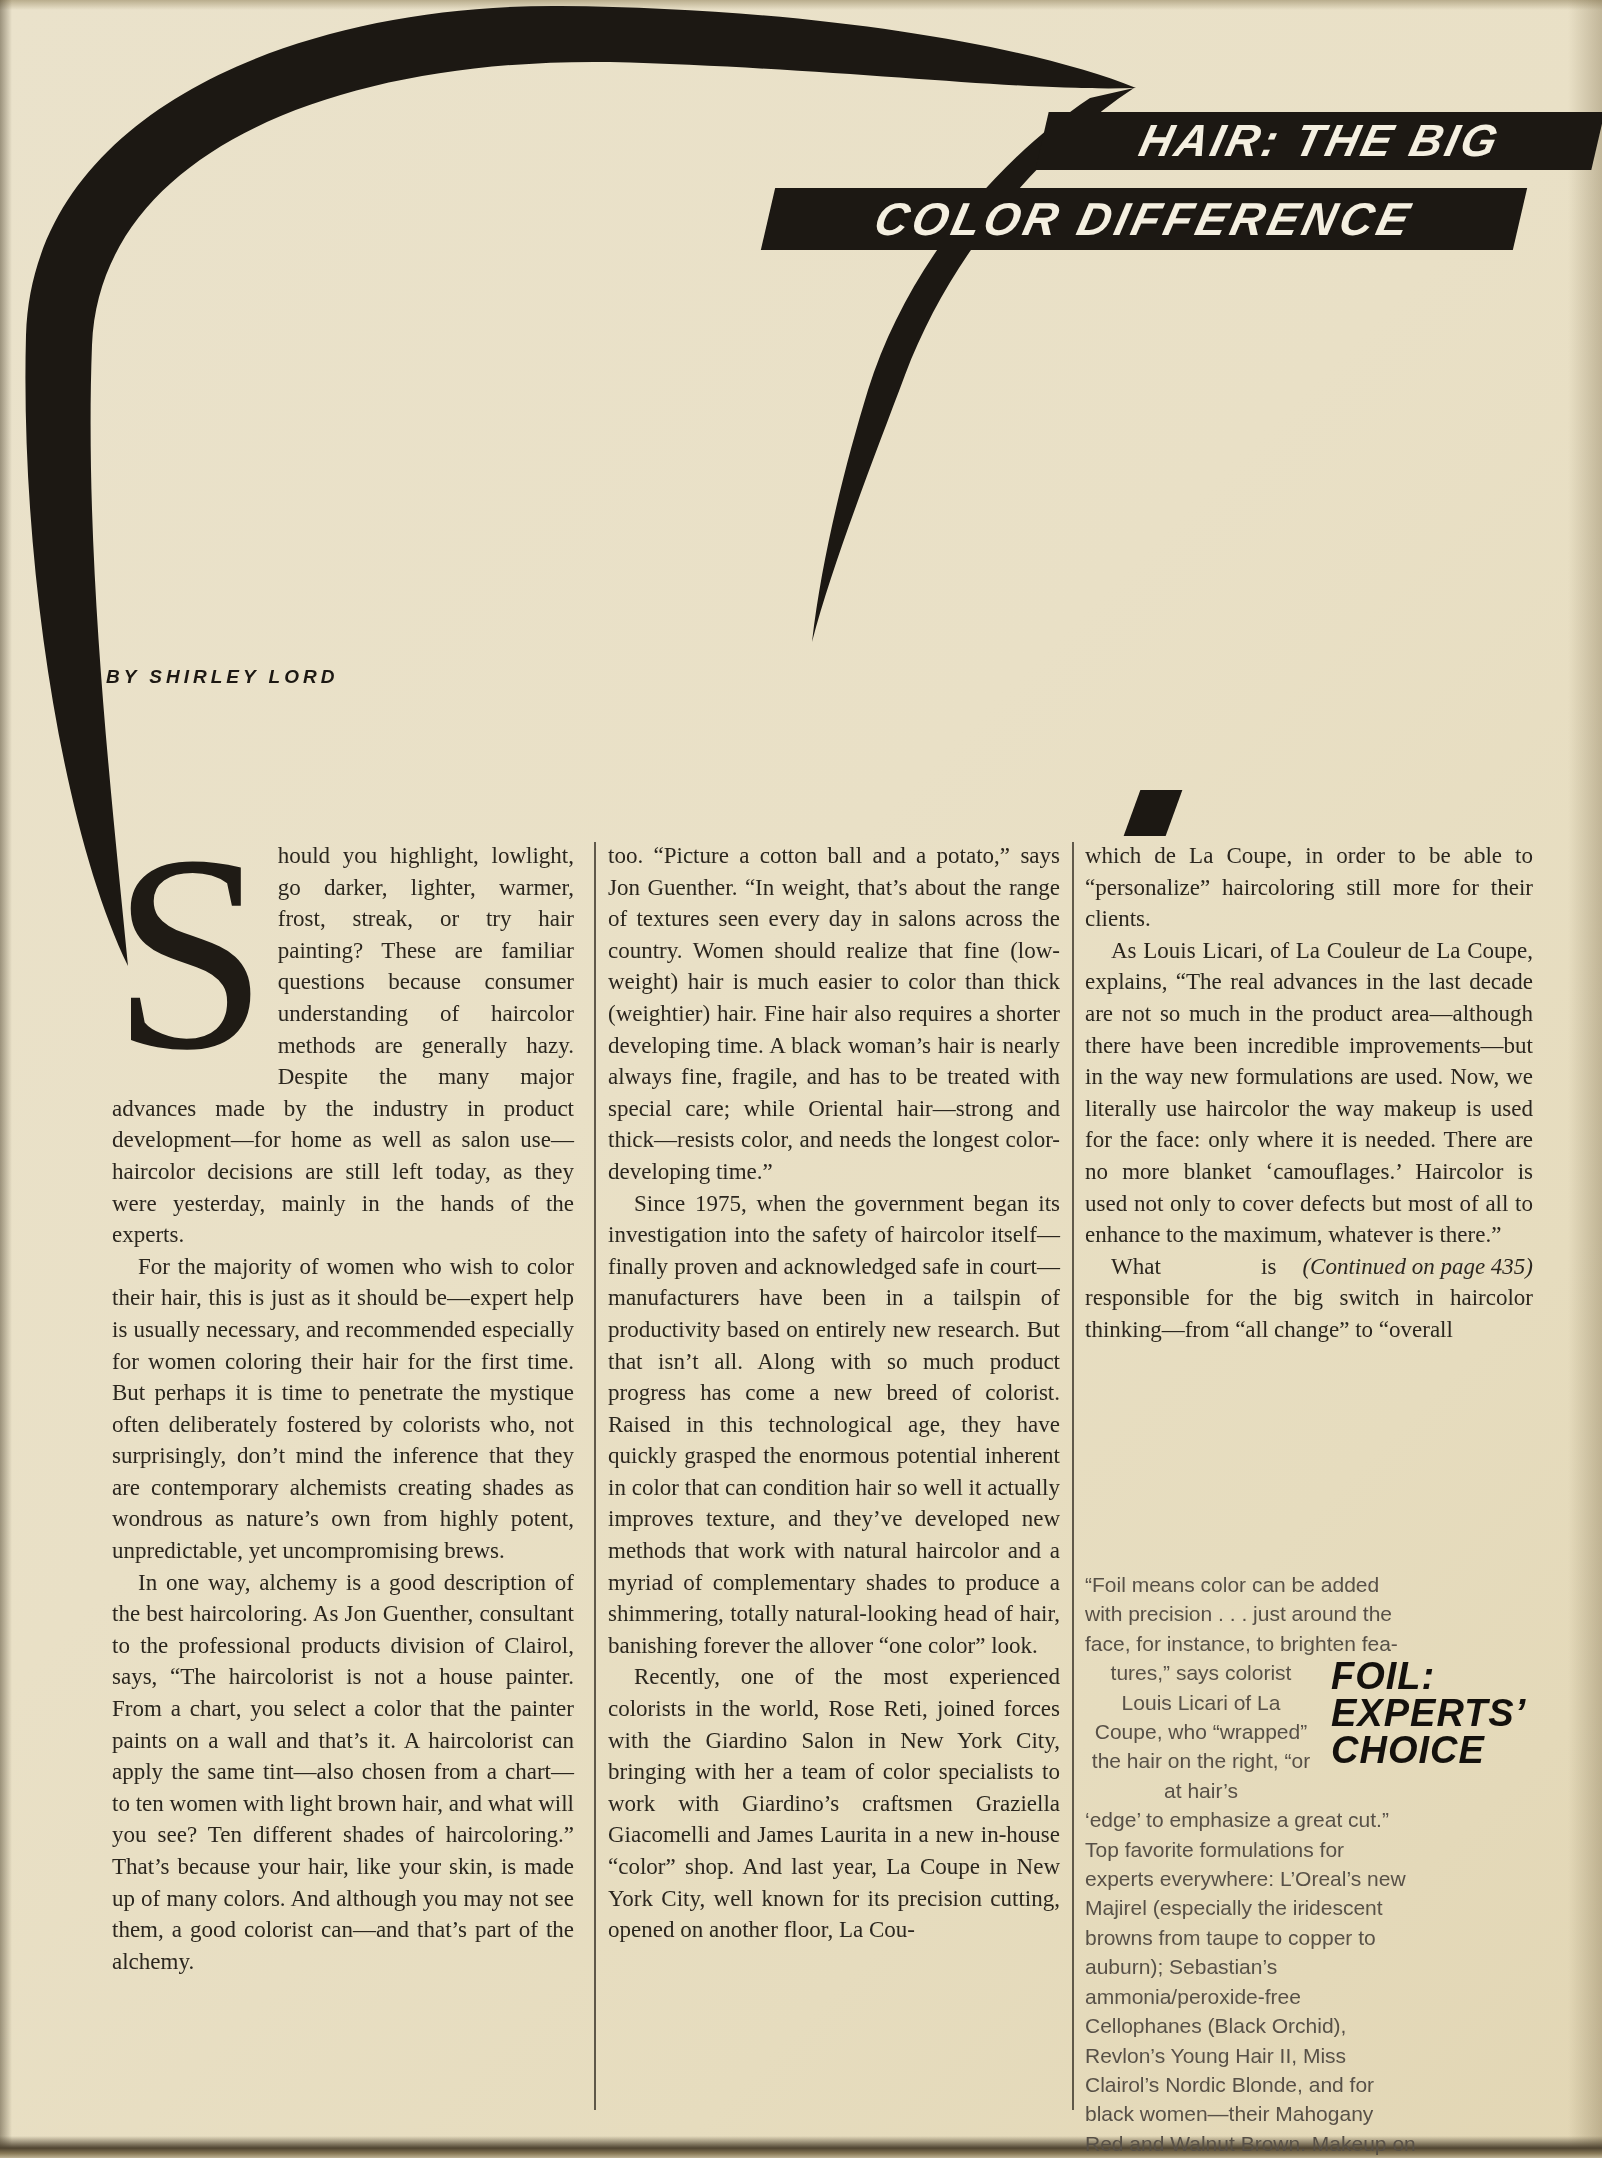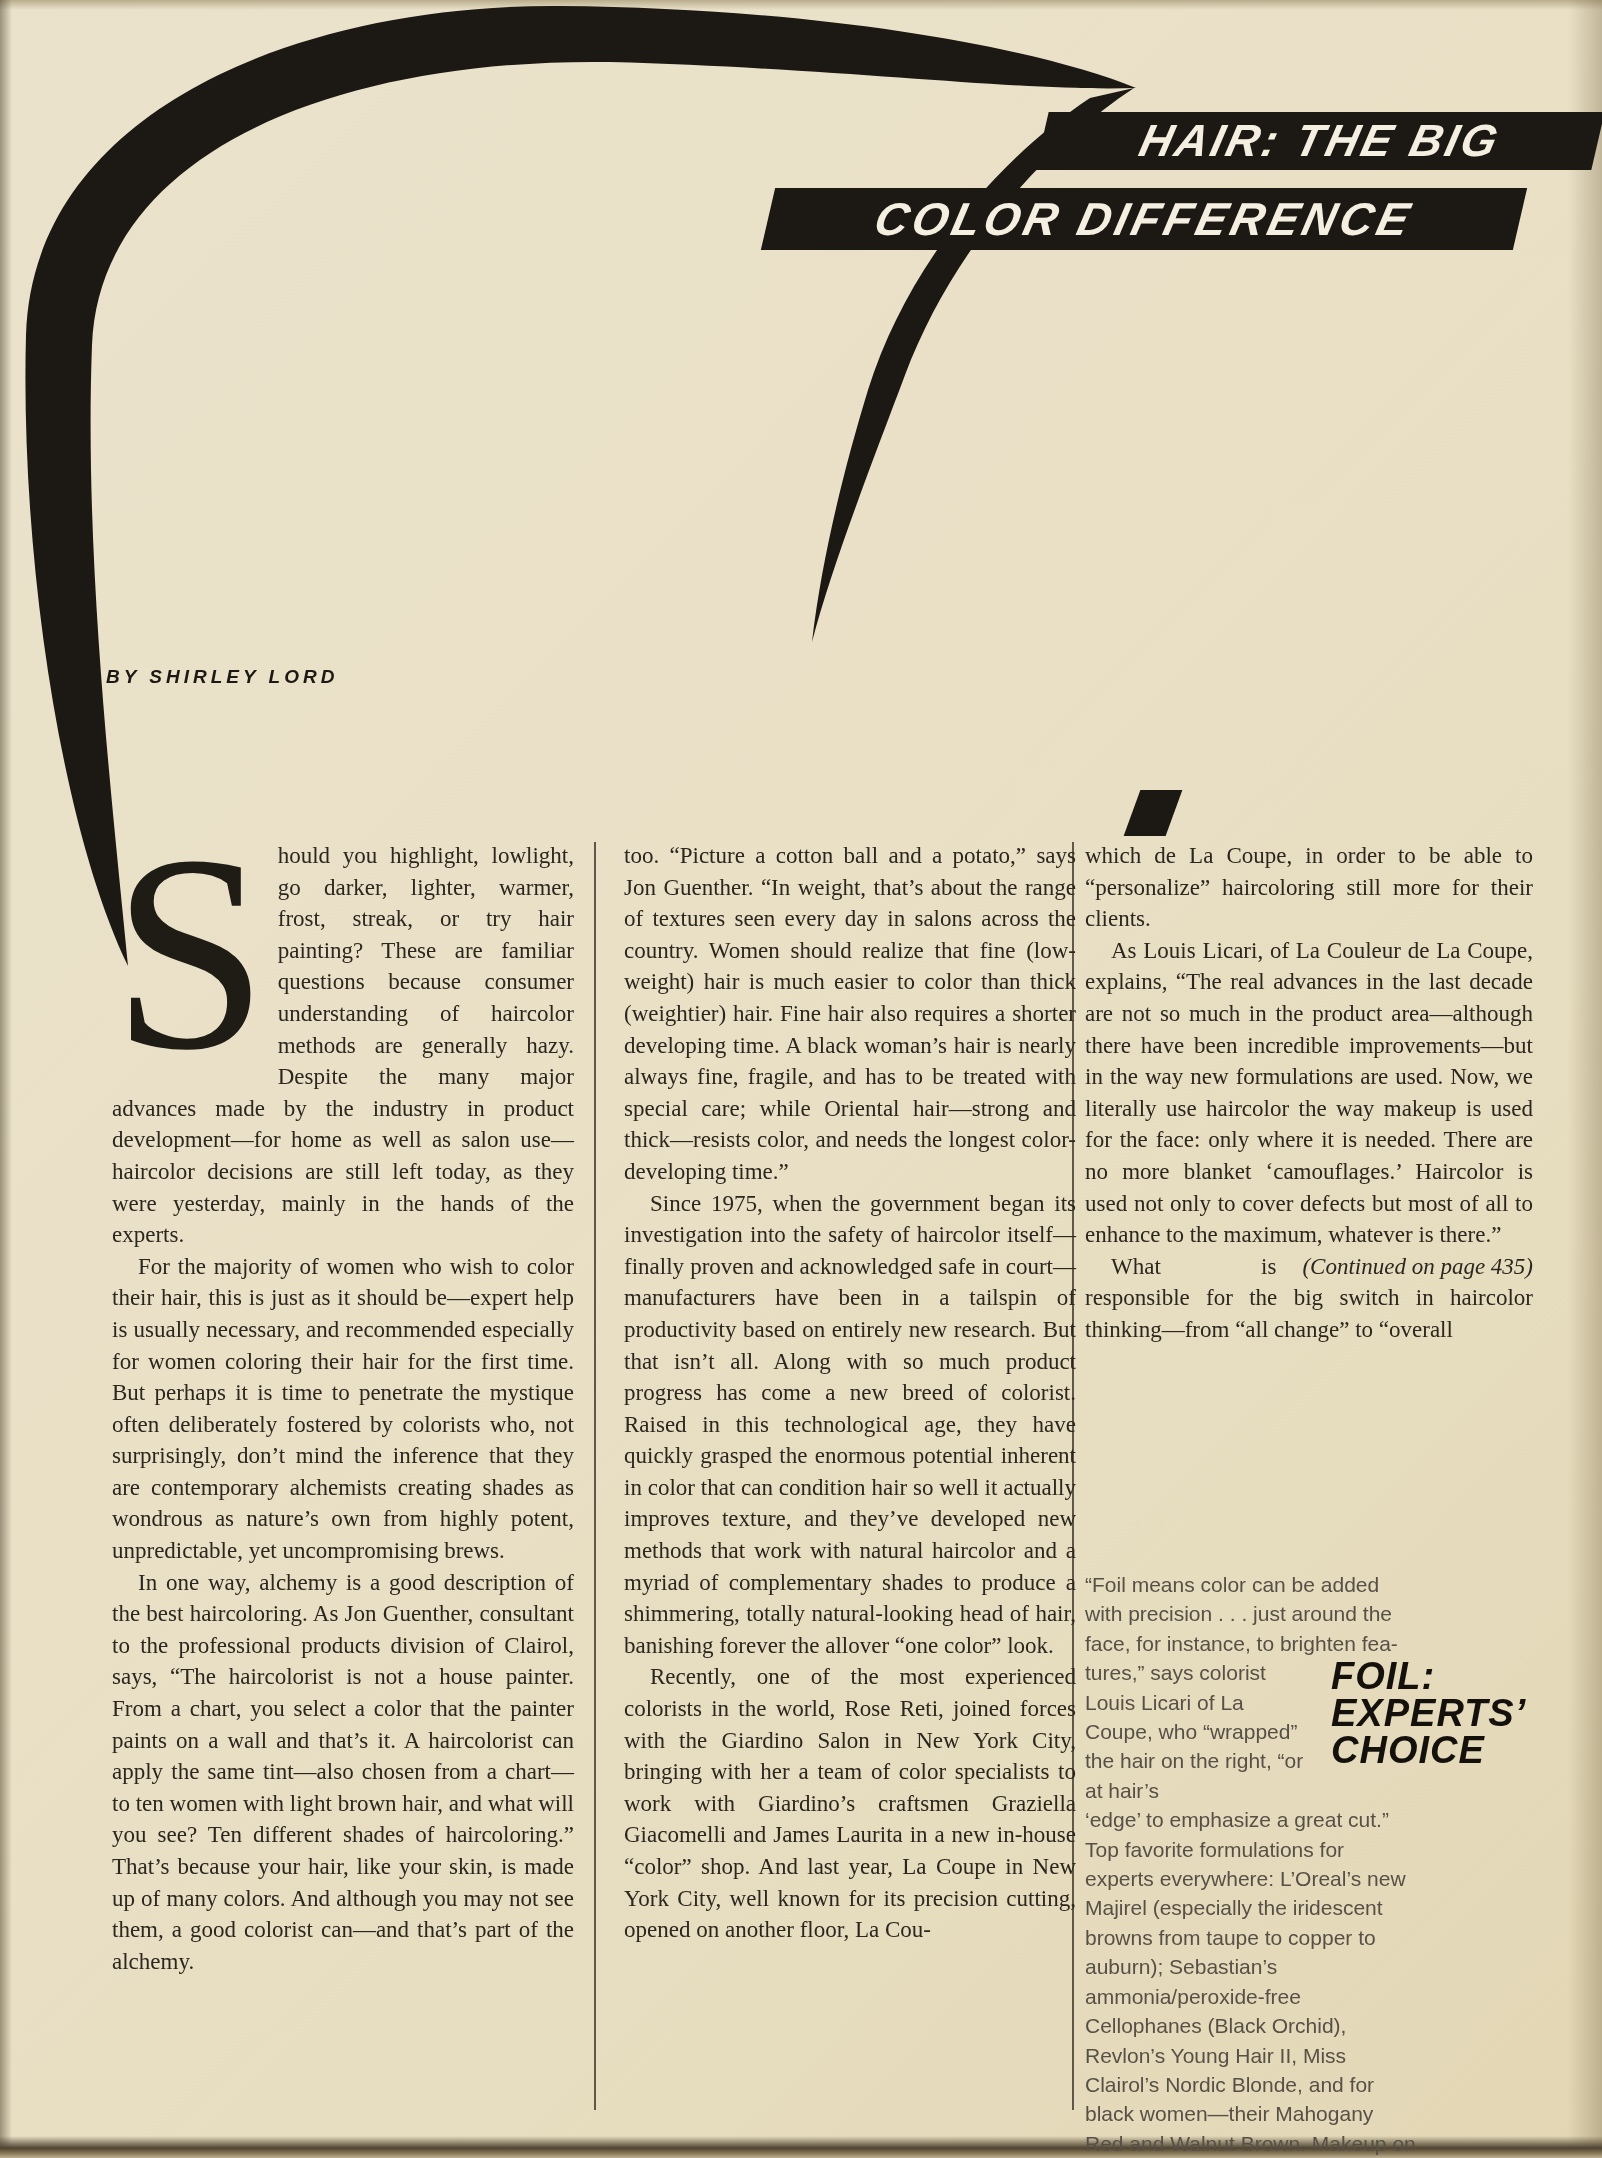--- a/index.html
+++ b/index.html
@@ -31,40 +31,40 @@
 
   .intro{position:absolute;left:98px;top:462px;width:726px;z-index:2;
          font-size:28px;line-height:37.6px;color:#26221a;}
   .byline{position:absolute;left:106px;top:666px;z-index:2;
          font-family:"Liberation Sans",sans-serif;font-style:italic;font-weight:bold;
          font-size:19px;letter-spacing:4px;color:#1c1813;}
 
   .col{position:absolute;top:840px;z-index:2;text-align:justify;
        font-size:23px;line-height:31.6px;color:#2b261e;}
   .col1{left:112px;width:462px;}
-  .col2{left:624px;width:452px;}
+  .col2{left:608px;width:452px;}
   .col3{left:1085px;width:448px;}
   .col p{margin:0;}
   .col p.ind{text-indent:26px;}
   .dropcap{float:left;font-family:"Liberation Serif",serif;font-weight:400;
        font-size:280px;line-height:218px;height:218px;margin:4px 10px 0 0;color:#1f1b15;}
   .cont{float:right;font-style:italic;font-weight:normal;}
 
   .vrule{position:absolute;top:842px;width:2px;height:1268px;background:#3d372c;z-index:2;opacity:.8;}
   .vrule.r1{left:594px;}
   .vrule.r2{left:1072px;}
 
   .ink-mark{position:absolute;left:1132px;top:790px;width:42px;height:46px;
        background:#1c1813;transform:skewX(-20deg);z-index:2;}
 
   .sidebar{position:absolute;left:1085px;top:1570px;width:332px;z-index:2;
        font-family:"Liberation Sans",sans-serif;font-size:21px;line-height:29.4px;
        color:#575047;text-align:left;}
   .sidebar p{margin:0;}
-  .sb-narrow{width:232px;}
+  .sb-narrow{width:232px;text-align:center;}
   .foil-head{position:absolute;left:246px;top:88px;width:230px;
        font-family:"Liberation Sans",sans-serif;font-style:italic;font-weight:bold;
        font-size:38px;line-height:37px;letter-spacing:1px;color:#14110d;}
 </style>
 </head>
 <body>
 
 <div class="page">
 
   <div class="edge-top"></div>

